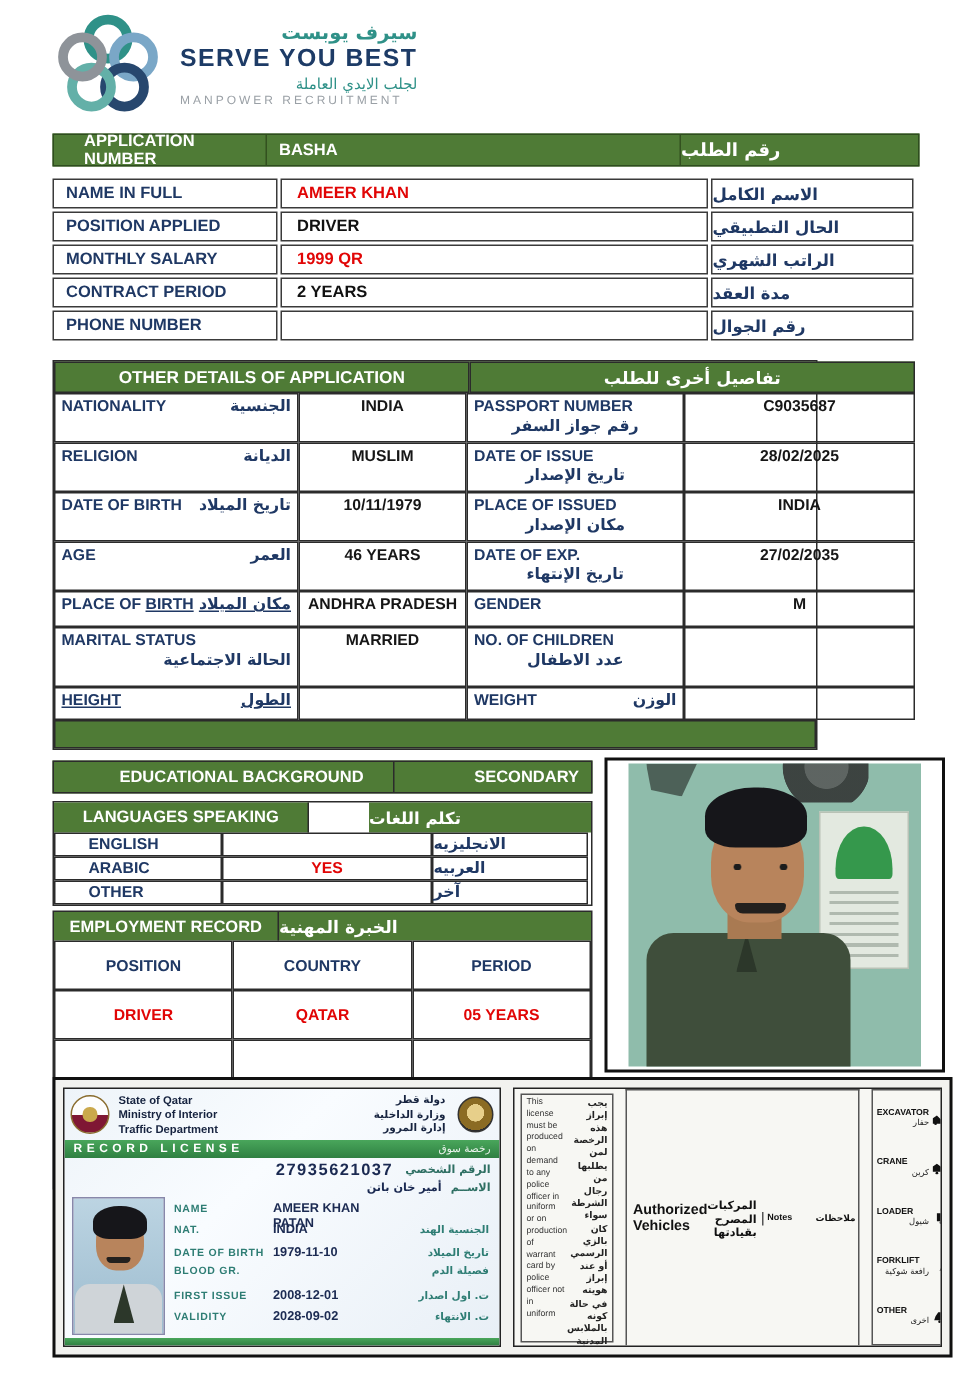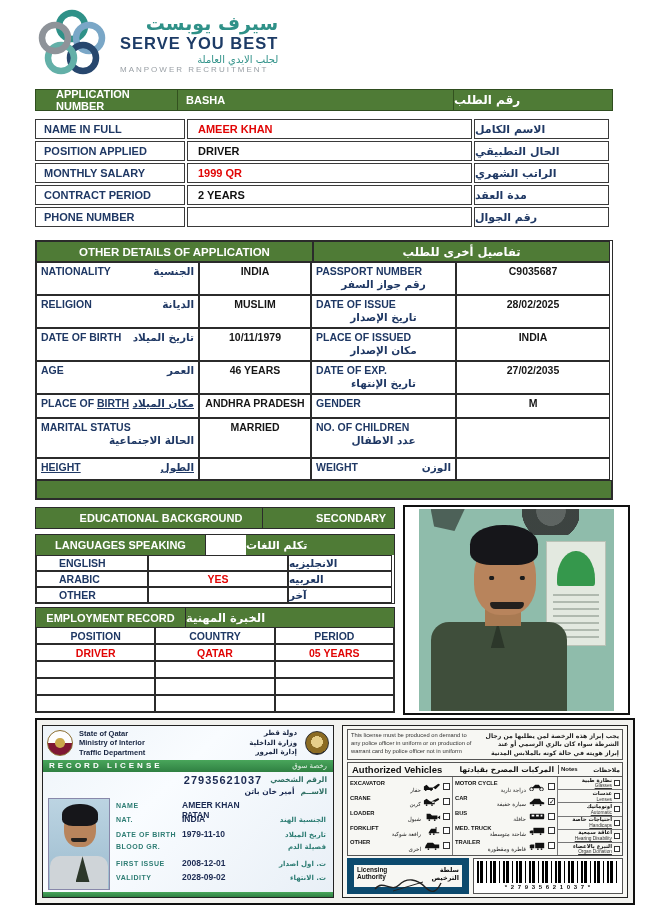--- a/index.html
+++ b/index.html
@@ -7,21 +7,21 @@
   .page {
     position:relative; width:648px; height:917px; background:#fff;
     font-family:"Liberation Sans","DejaVu Sans",sans-serif; color:#111; overflow:hidden;
   }
   .ar { font-family:"DejaVu Sans","Liberation Sans",sans-serif; }
 
   
   .logo { position:absolute; left:34px; top:6px; display:flex; gap:10px; align-items:center; }
   .logo svg { flex:0 0 auto; }
   .logo-text { display:flex; flex-direction:column; line-height:1.12; }
-  .lg-ar   { color:#2f9188; font-weight:bold; font-size:19px; }
+  .lg-ar   { color:#2f9188; font-weight:bold; font-size:13px; }
   .lg-en   { color:#1d3b66; font-weight:bold; font-size:16.5px; letter-spacing:1px; }
   .lg-ar2  { color:#2f9188; font-size:10px; margin-top:2px; }
   .lg-en2  { color:#9aa0a6; font-size:8px; letter-spacing:2px; margin-top:1px; }
 
   
   .greenbar { background:#4f7b36; color:#fff; font-weight:bold; font-size:11px; display:flex; align-items:center; }
   .red  { color:#e10505; }
 
   .appbar { position:absolute; left:35px; top:89px; width:578px; height:22px; border:1px solid #2f4d1f; }
   .ab-label { width:142px; padding-left:20px; border-right:1px solid #33511f; height:100%; display:flex; align-items:center; }
@@ -31,21 +31,21 @@
   
   .ptable { position:absolute; left:35px; top:119px; width:578px; display:grid;
             grid-template-columns:150px 285px 135px; gap:2px; }
   .ptable > div { border:1.5px solid #3a3a3a; height:20px; display:flex; align-items:center;
                   font-weight:bold; font-size:11px; background:#fff; }
   .p-l { padding-left:8px; color:#1f3864; }
   .p-v { padding-left:10px; }
   .p-a { justify-content:flex-end; padding-right:8px; color:#1f3864; font-size:11.5px; }
 
   
-  .details { position:absolute; left:35px; top:240px; width:578px; border:1.5px solid #2b2b2b; }
+  .details { position:absolute; left:35px; top:240px; width:510px; border:1.5px solid #2b2b2b; }
   .d-head { display:grid; grid-template-columns:277px 297px; }
   .d-head > div { height:21px; display:flex; align-items:center; justify-content:center;
                   background:#4f7b36; color:#fff; font-weight:bold; font-size:11.5px; border:1px solid #2b2b2b; }
   .d-row { display:grid; grid-template-columns:163px 112px 145px 154px; }
   .d-row > div { border:1px solid #2b2b2b; font-size:10.5px; font-weight:bold; padding:2px 4px; }
   .d-l { color:#1f3864; display:flex; justify-content:space-between; align-items:flex-start; }
   .d-l .en { white-space:nowrap; }
   .d-l .arl { font-size:10.5px; }
   .d-v { display:flex; align-items:flex-start; justify-content:center; color:#161616; }
   .d-l2 { color:#1f3864; }
@@ -70,21 +70,21 @@
   .lr-l { padding-left:22px; color:#1f3864; }
   .lr-v { justify-content:center; }
   .lr-a { justify-content:flex-end; padding-right:7px; color:#1f3864; }
 
   
   .emp { position:absolute; left:35px; top:607px; width:360px; border:1.5px solid #2b2b2b; }
   .em-head { display:flex; height:19px; }
   .em-head .c1 { width:150px; display:flex; align-items:center; justify-content:center; background:#4f7b36; color:#fff; font-weight:bold; font-size:11px; border-right:1.5px solid #2b2b2b; }
   .em-head .c2 { flex:1; display:flex; align-items:center; justify-content:flex-end; padding-right:6px; background:#4f7b36; color:#fff; font-weight:bold; font-size:11.5px; }
   .em-row { display:grid; grid-template-columns:1fr 1fr 1fr; }
-  .em-row > div { border:1px solid #2b2b2b; height:17px; display:flex; align-items:center; justify-content:center; font-size:10.5px; font-weight:bold; }
+  .em-row > div { border:1px solid #2b2b2b; height:33px; display:flex; align-items:center; justify-content:center; font-size:10.5px; font-weight:bold; }
   .em-col { color:#1f3864; }
 
   
   .photo-box { position:absolute; left:403px; top:505px; width:227px; height:210px; border:2px solid #101010; background:#fff; padding:2px 14px; }
   .photo { position:relative; width:100%; height:100%; background:#8fbcab; overflow:hidden; }
   .fan { position:absolute; right:18%; top:-8px; width:70px; height:34px; background:radial-gradient(circle at 60% 30%, #555 0 30%, #2e2e2e 31% 60%, transparent 61%); opacity:.85; }
   .fan2 { position:absolute; left:6%; top:0; width:34px; height:22px; background:#3c4a44; clip-path:polygon(0 0,100% 0,70% 100%,10% 80%); opacity:.8; }
   .poster { position:absolute; right:4%; top:16%; width:31%; height:52%; background:#e3e9e0; border:1px solid #b9c2b6; }
   .dome { position:absolute; left:18%; top:8%; width:64%; height:34%; background:#35984c; border-radius:50% 50% 6% 6% / 80% 80% 10% 10%; }
   .poster-lines { position:absolute; left:10%; right:10%; top:50%; bottom:6%;
@@ -125,21 +125,21 @@
   .lf-photo .head { left:25%; top:12%; width:32px; height:38px; }
   .lf-photo .stache { left:36%; top:44%; width:16px; height:4px; }
   .lf-photo .shirt { left:2%; bottom:-2%; width:96%; height:38%; background:#cfd4d8; border-radius:10px 10px 0 0; }
   .lf-fields { flex:1; display:flex; flex-direction:column; padding-top:2px; }
   .lf-frow { display:flex; align-items:baseline; height:14.5px; }
   .lf-flab { width:66px; font-size:7px; font-weight:bold; color:#2e7d74; letter-spacing:.5px; }
   .lf-fval { width:72px; font-size:8.5px; font-weight:bold; color:#1b2a52; }
   .lf-far { flex:1; text-align:right; font-size:7px; color:#2e7d74; font-weight:bold; padding-right:2px; }
   .lf-strip { height:6px; background:linear-gradient(#49a65b,#2f8042); margin-top:2px; }
 
-  .lic-back { flex:1; background:#f7f7f3; display:flex; flex-direction:column; font-size:6px; }
+  .lic-back { flex:1; background:#f7f7f3; display:flex; flex-direction:row; font-size:6px; }
   .lb-notice { display:flex; justify-content:space-between; border:1px solid #555; margin:3px 4px 2px; padding:2px 3px; }
   .lb-not-en { width:47%; font-size:5.8px; color:#333; line-height:1.35; }
   .lb-not-ar { width:50%; font-size:6.2px; color:#222; text-align:right; line-height:1.35; font-weight:bold; }
   .lb-head { display:flex; align-items:center; margin:0 4px; border:1px solid #555; border-bottom:none; }
   .lb-head .hv { flex:1; display:flex; align-items:center; justify-content:space-between; padding:1px 4px; }
   .lb-head .he { font-size:9.5px; font-weight:bold; color:#111; }
   .lb-head .ha { font-size:7.5px; font-weight:bold; }
   .lb-head .hn { width:64px; border-left:1px solid #555; padding:1px 2px; display:flex; justify-content:space-between; font-weight:bold; font-size:6px; }
   .lb-body { display:flex; margin:0 4px; border:1px solid #555; flex:1; }
   .vcol { flex:1; border-right:1px solid #777; padding:2px 2px; display:flex; flex-direction:column; justify-content:space-around; }

